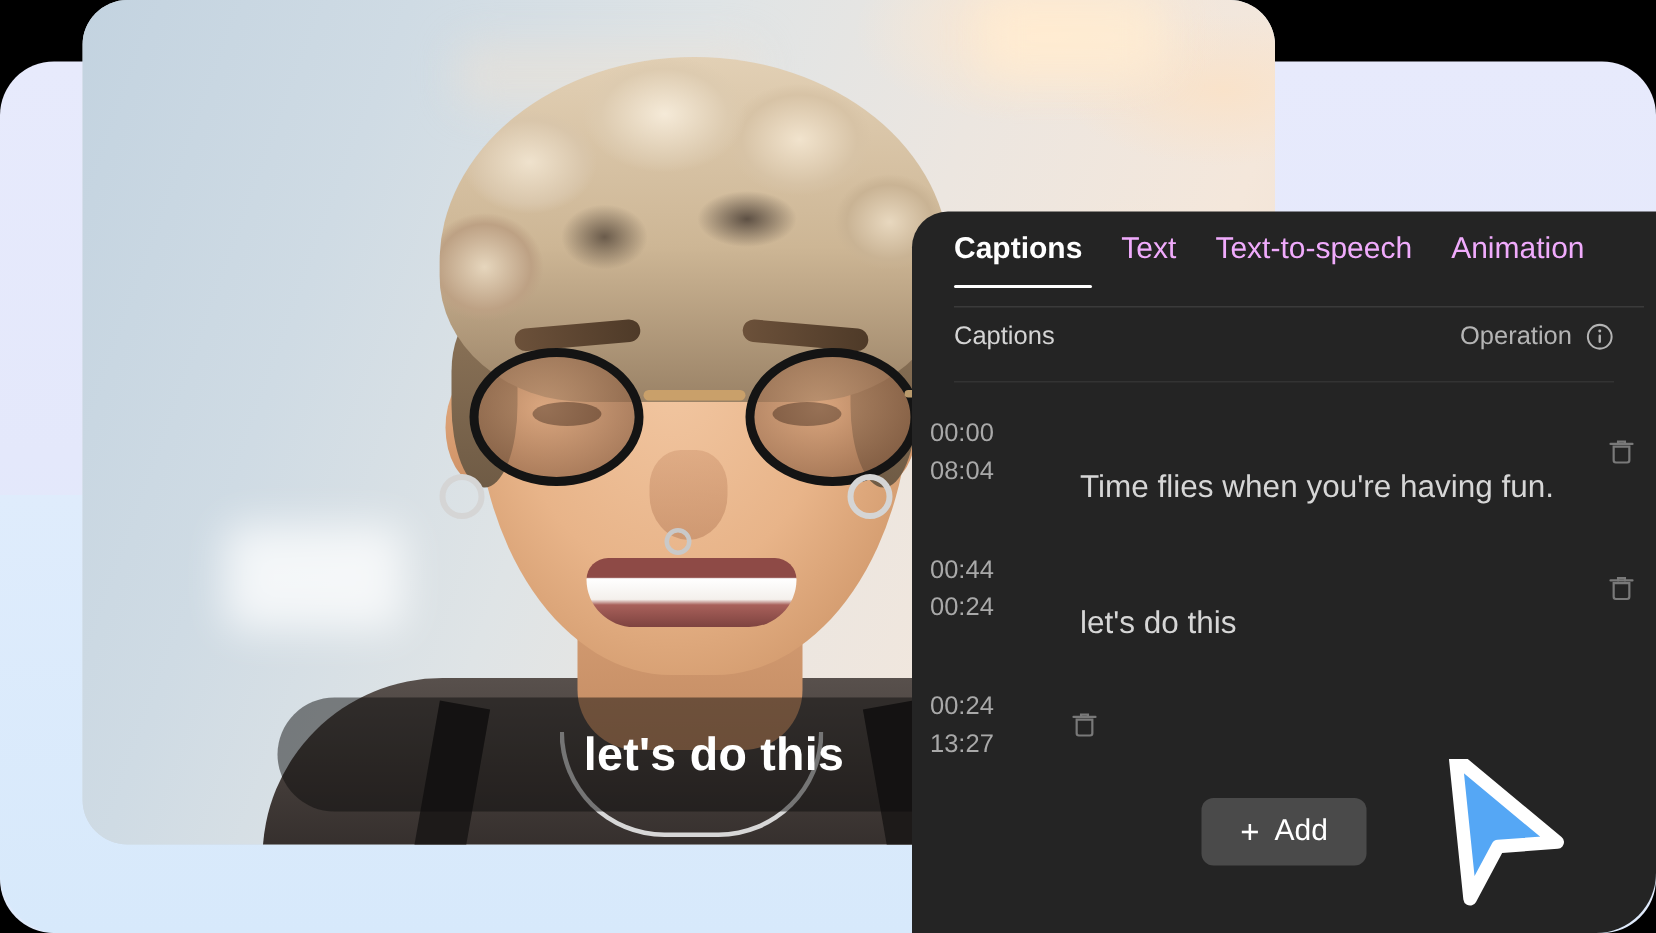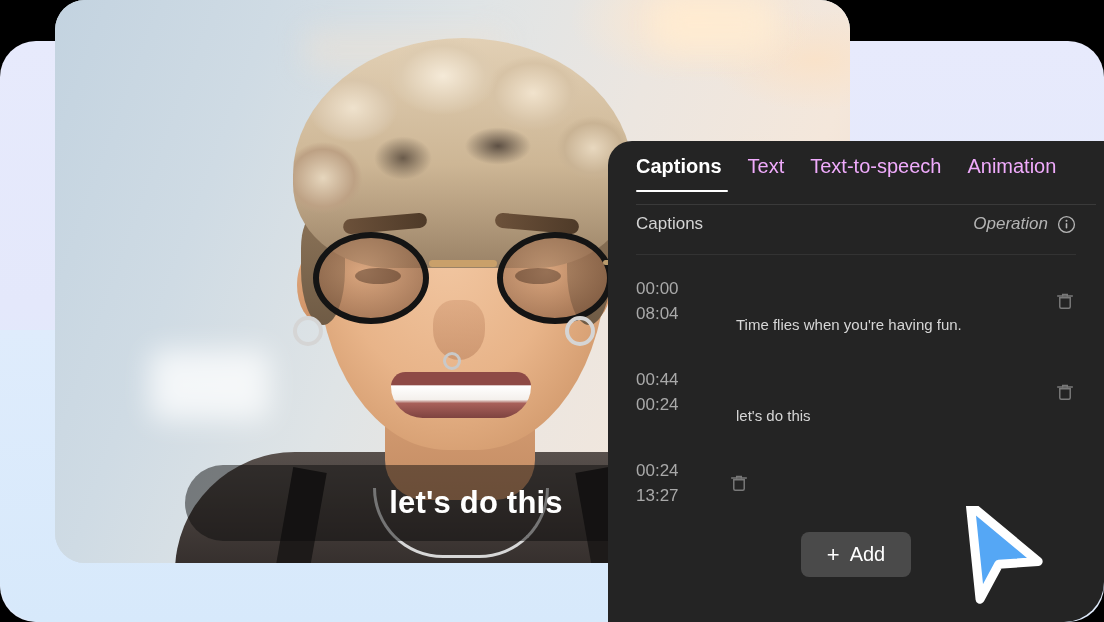--- a/index.html
+++ b/index.html
@@ -195,37 +195,37 @@
   .tabs-divider {
     position: absolute; left: 28px; right: 8px; top: 63px; height: 1px;
     background: #3a3a3a;
   }
 
   .section-head {
     display: flex; align-items: center; justify-content: space-between;
     padding: 22px 28px 0 28px;
   }
   .section-head .lbl { color: #d4d4d4; font-size: 17px; }
-  .section-head .op { display: flex; align-items: center; gap: 9px; color: #b4b4b4; font-size: 17px; font-style: italic; }
+  .section-head .op { display: flex; align-items: center; gap: 9px; color: #b4b4b4; font-size: 17px; }
   .info-icon { width: 19px; height: 19px; display: block; }
   .head-divider {
     margin: 20px 28px 0 28px; height: 1px; background: #333333;
   }
 
-  .rows { padding: 0 28px; }
+  .rows { padding: 0 12px; }
   .row {
     display: flex; align-items: center;
     height: 91px;
   }
   .times {
     width: 92px; flex: 0 0 92px;
     display: flex; flex-direction: column; gap: 8px;
     color: #a9a9a9; font-size: 17px; line-height: 1;
   }
-  .row-text { flex: 1 1 auto; color: #d6d6d6; font-size: 15px; padding-left: 8px; margin-top: 48px; }
+  .row-text { flex: 1 1 auto; color: #d6d6d6; font-size: 21px; padding-left: 8px; margin-top: 48px; }
   .row-text.highlight { color: #23c6d6; }
   .trash { width: 22px; height: 22px; flex: 0 0 22px; display: block; opacity: .72; }
 
   .add-wrap { display: flex; justify-content: center; margin-top: 4px; }
   .add-btn {
     display: flex; align-items: center; gap: 10px;
     background: #4a4a4a; color: #ffffff;
     border: none; border-radius: 8px;
     padding: 11px 26px; font-size: 20px; cursor: pointer;
     font-family: "Liberation Sans", sans-serif;

